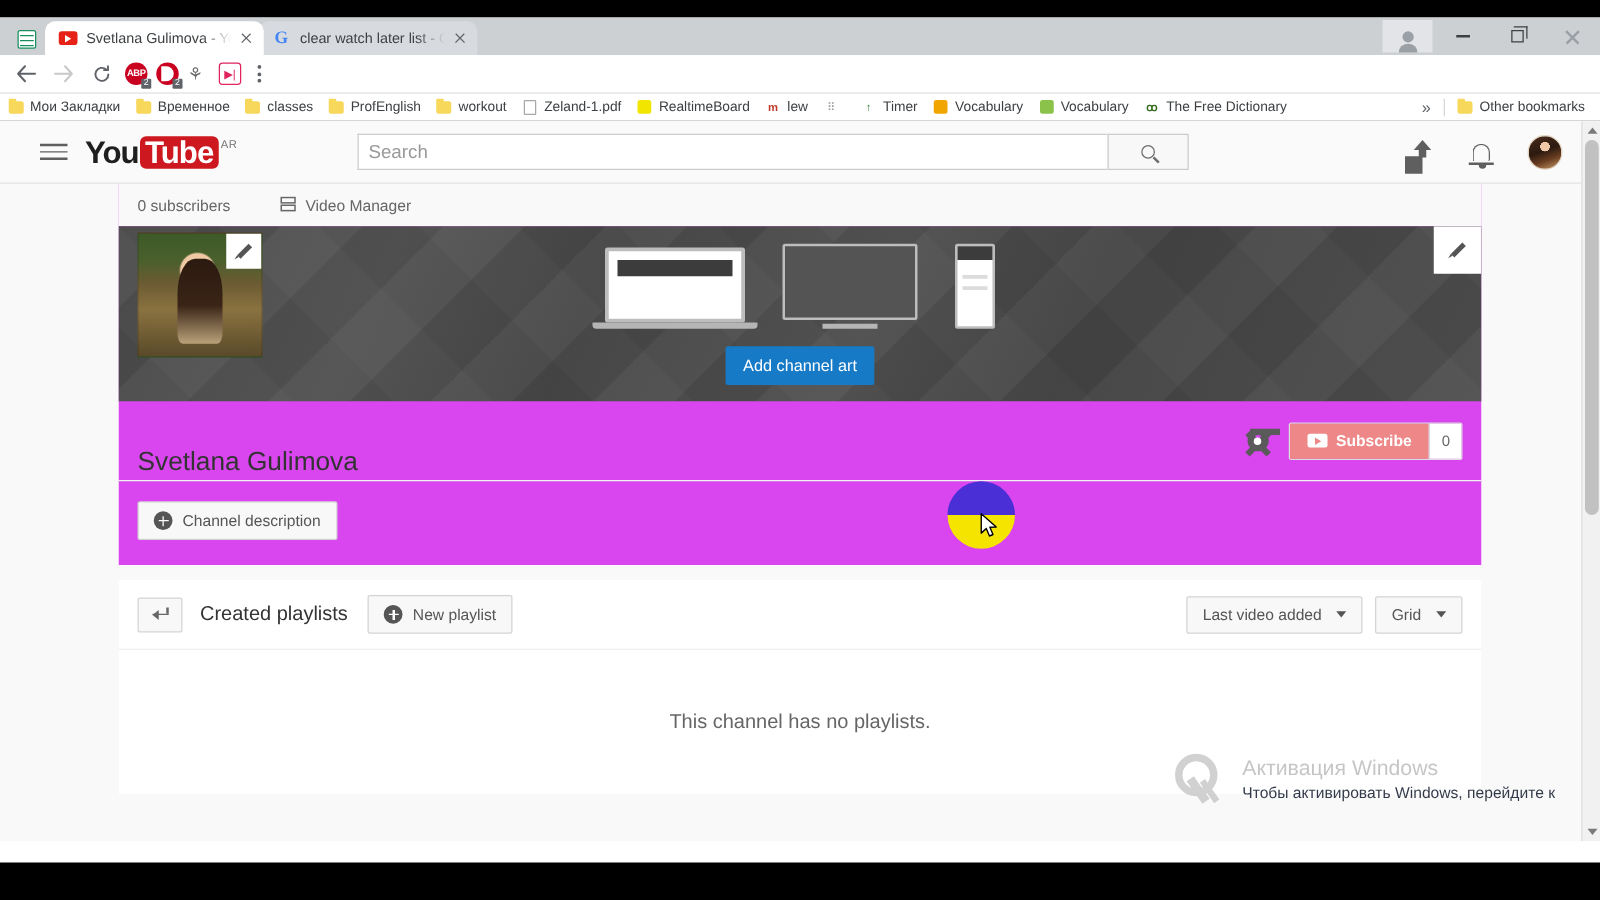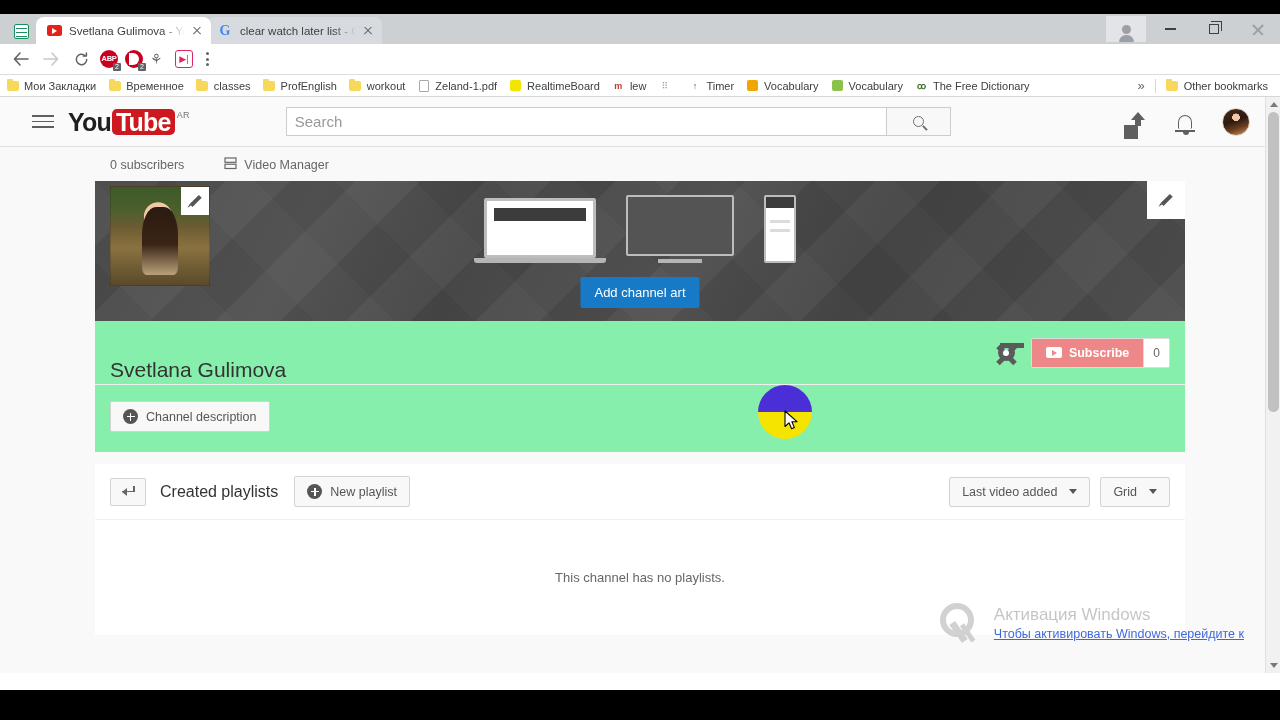--- a/index.html
+++ b/index.html
@@ -281,21 +281,21 @@
     width: 28px; height: 28px; border-radius: 50%;
     background:
       radial-gradient(circle at 50% 32%, #f0c9a8 0 17%, transparent 18%),
       linear-gradient(160deg, #4a2c1a 0%, #2c1a10 45%, #6b3e22 70%, #c8a06a 100%);
     border: 1px solid #e3d5c3;
   }
 
   
   .channel-wrap {
     width: 1090px; margin: 0 auto;
-    background: #86efac;
+    background: #d946ef;
     position: relative;
   }
   .banner {
     height: 140px;
     background:
       linear-gradient(115deg, #4a4a4a 0%, #535353 20%, #474747 35%, #505050 55%, #444 70%, #4e4e4e 100%);
     position: relative;
     overflow: hidden;
   }
   .banner:before {
@@ -452,21 +452,21 @@
   }
   .back-arrow:after {
     content:""; position:absolute; right:0; top:-5px; width:1.6px; height:5px; background:#666;
   }
   .playlist-title { font-size: 16px; color: #333; margin-right: 16px; }
   .pl-bar-right { margin-left: auto; display: flex; align-items: center; gap: 10px; }
   .caret { border-left: 4px solid transparent; border-right: 4px solid transparent;
            border-top: 5px solid #555; margin-left: 4px; }
   .empty-msg {
     height: 115px; display: flex; align-items: center; justify-content: center;
-    font-size: 13px; color: #666;
+    font-size: 16px; color: #666;
   }
 
   
   .watermark {
     position: absolute; right: 36px; bottom: 30px;
     display: flex; align-items: flex-end; gap: 14px;
     color: #b8b8b8; z-index: 4;
     opacity: .85;
   }
   .wm-key { width: 42px; height: 42px; position: relative; flex: 0 0 42px; }
@@ -474,21 +474,21 @@
     content:""; position:absolute; left: 2px; top: 2px;
     width: 22px; height: 22px; border-radius: 50%; border: 6px solid #c9c9c9;
   }
   .wm-key:after {
     content:""; position:absolute; left: 17px; top: 20px;
     width: 7px; height: 22px; background: #c9c9c9;
     transform: rotate(-35deg);
     box-shadow: 7px 6px 0 -1px #c9c9c9;
   }
   .wm-title { font-size: 17px; line-height: 21px; color: #bcbcbc; }
-  .wm-sub { font-size: 12.5px; line-height: 18px; color: #1d4ed8; max-width: 300px; text-decoration: underline; }
+  .wm-sub { font-size: 12.5px; line-height: 18px; color: #0f172a; max-width: 300px; }
 
   
   .click-dot {
     position: absolute; left: 758px; top: 288px;
     width: 54px; height: 54px; border-radius: 50%;
     background: linear-gradient(180deg, #4b2fd6 0 50%, #f5e400 50% 100%);
     z-index: 8;
   }
   .cursor { position: absolute; left: 784px; top: 313px; z-index: 9; }
 

